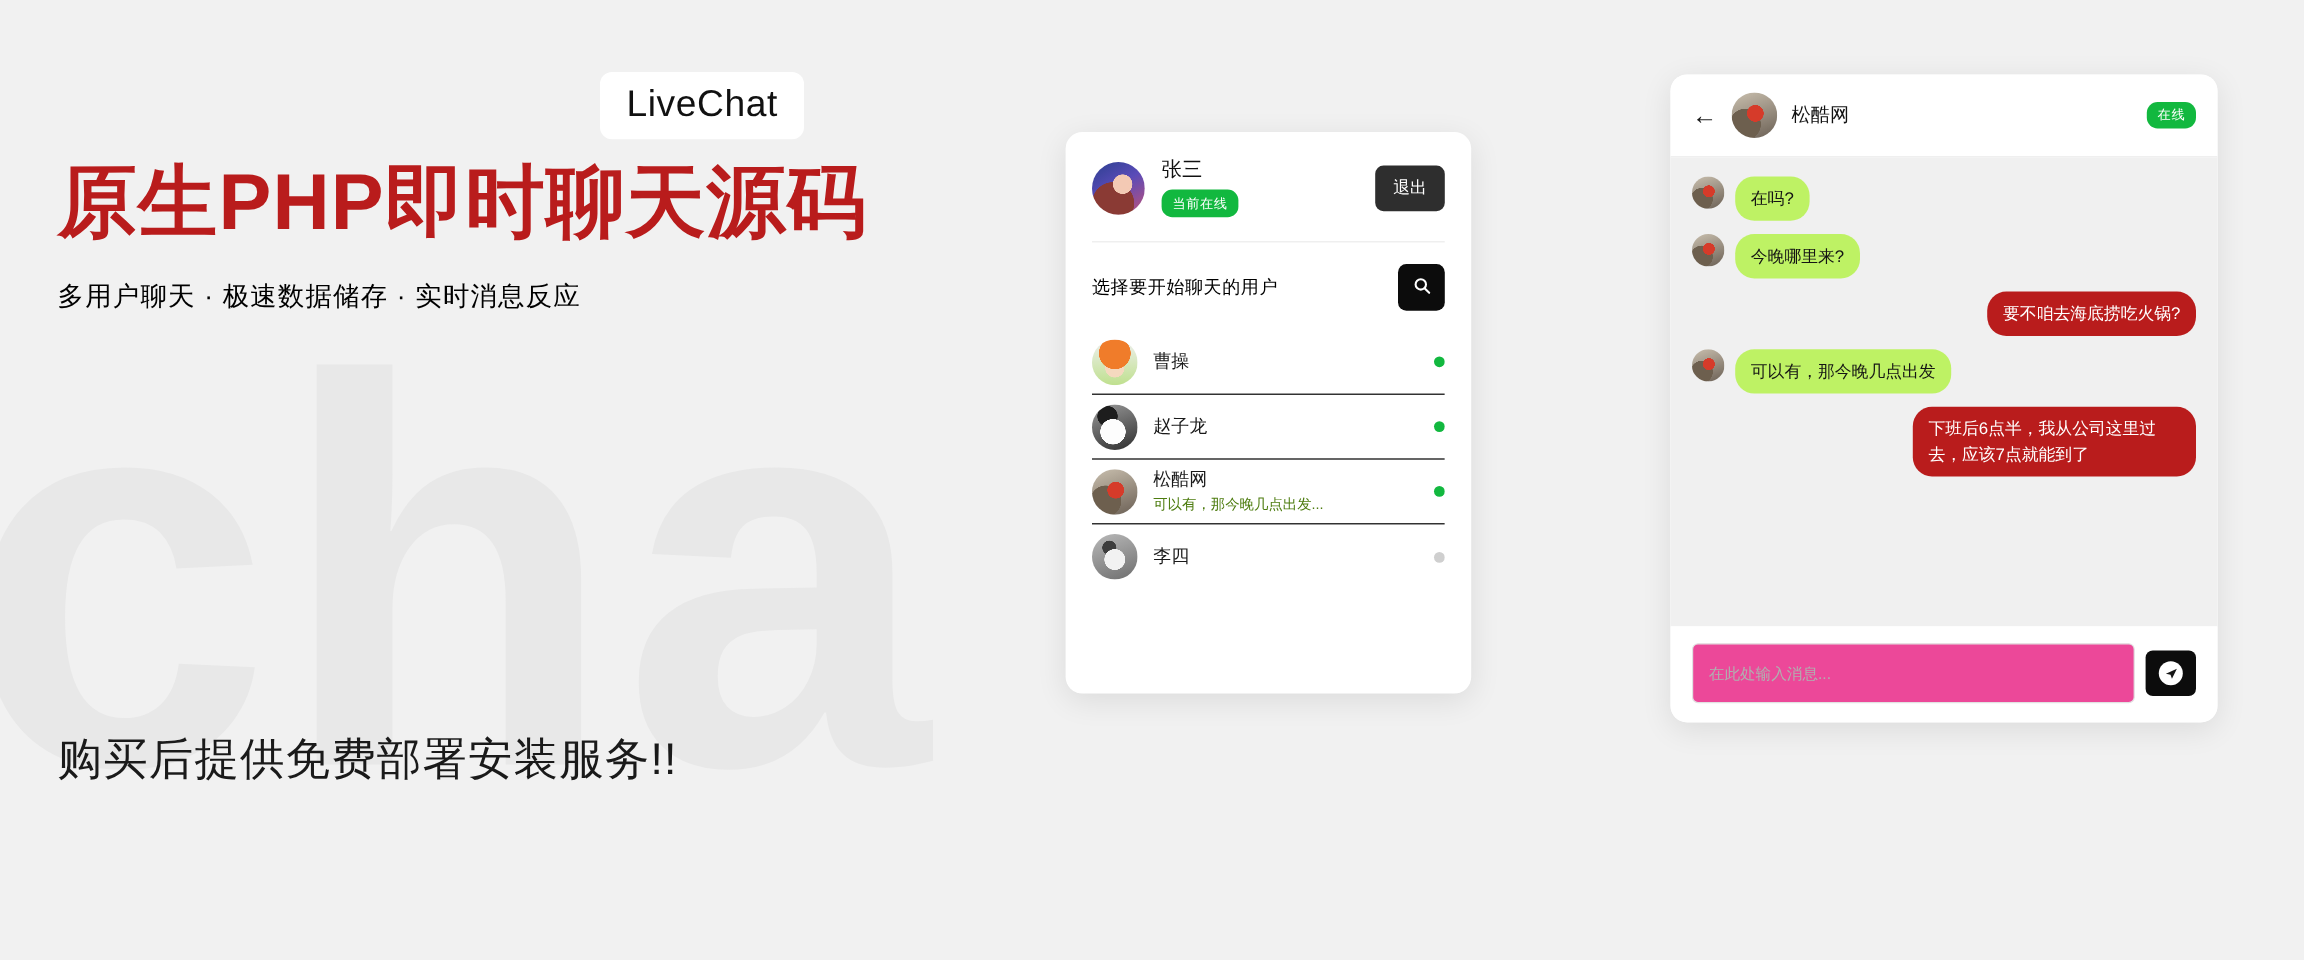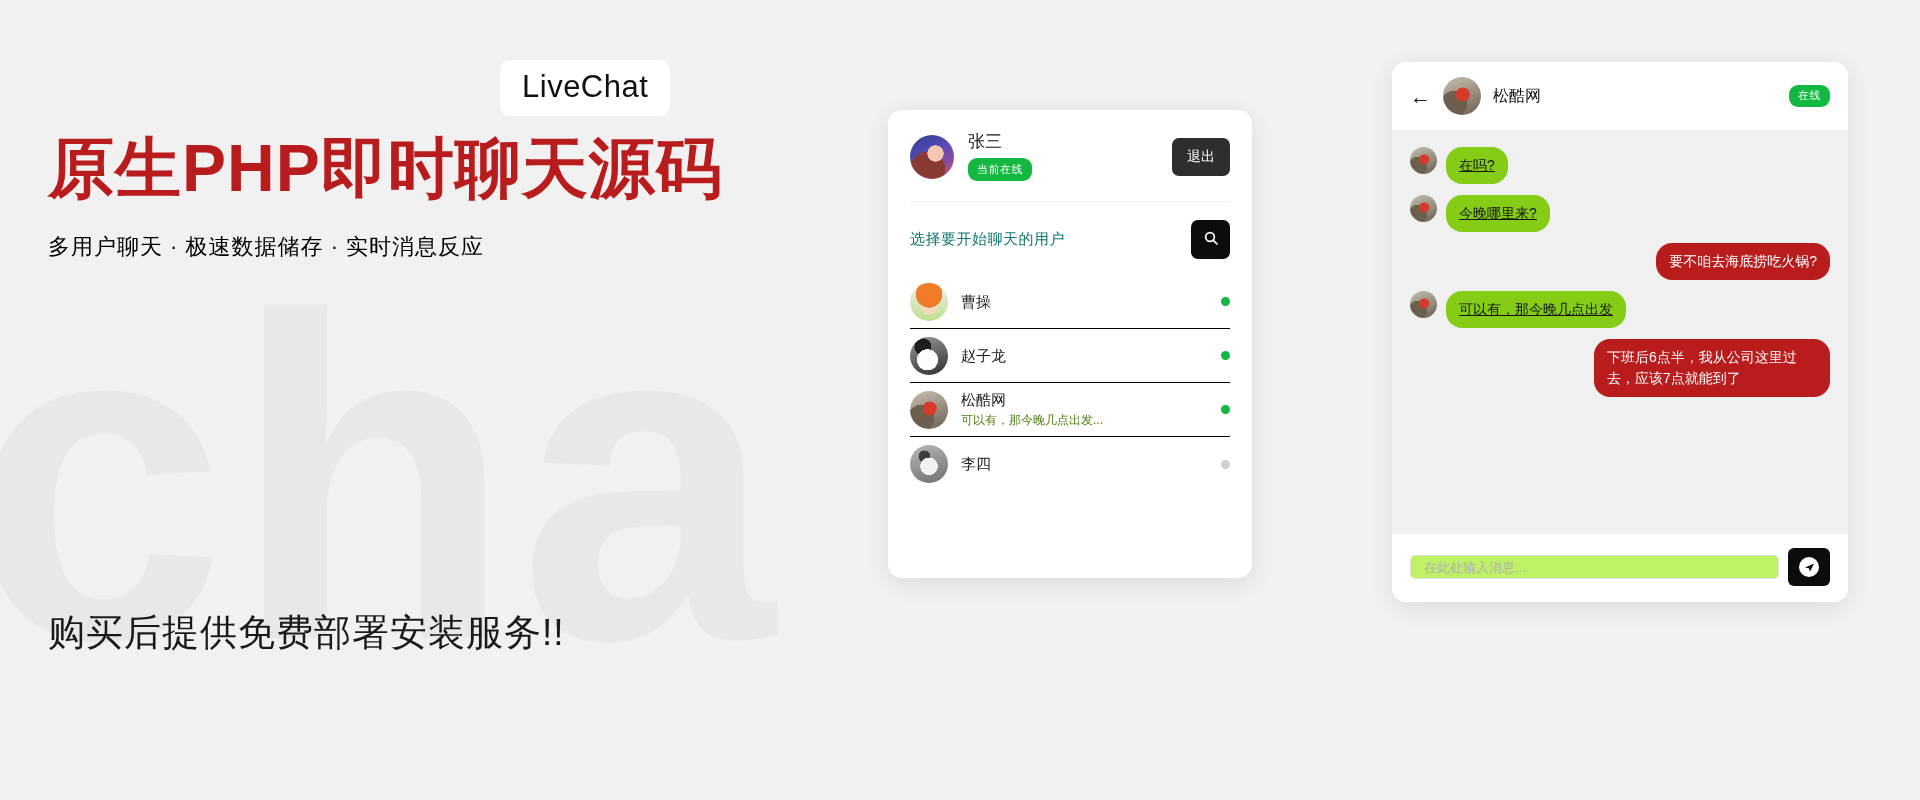--- a/index.html
+++ b/index.html
@@ -82,21 +82,21 @@
     position: absolute;
     background: #ffffff;
     border-radius: 14px;
     box-shadow: 0 6px 26px rgba(0,0,0,0.09);
     z-index: 3;
   }
 
   
   #users-panel {
     left: 888px; top: 110px;
-    width: 364px; height: 468px;
+    width: 338px; height: 468px;
     padding: 0 22px;
     display: flex; flex-direction: column;
   }
   .me-row {
     display: flex; align-items: center;
     padding: 22px 0 20px;
     border-bottom: 1px solid #ececec;
   }
   .avatar {
     border-radius: 50%;
@@ -160,21 +160,21 @@
     padding: 10px 15px;
     cursor: pointer;
     font-family: inherit;
   }
 
   .search-row {
     display: flex; align-items: center;
     justify-content: space-between;
     padding: 18px 0 16px;
   }
-  .search-label { font-size: 15px; color: #0f766e; letter-spacing: 0.5px; }
+  .search-label { font-size: 15px; color: #000000; letter-spacing: 0.5px; }
   .btn-search {
     width: 39px; height: 39px;
     background: #0c0c0c;
     border: none; border-radius: 7px;
     display: flex; align-items: center; justify-content: center;
     cursor: pointer;
   }
   .btn-search svg { width: 16px; height: 16px; }
 
   .user-list { flex: 1 1 auto; overflow: hidden; }
@@ -229,40 +229,40 @@
   .msg { display: flex; align-items: flex-start; margin-bottom: 11px; }
   .msg.out { justify-content: flex-end; }
   .bubble {
     max-width: 236px;
     font-size: 14px;
     line-height: 1.5;
     padding: 8px 13px;
     border-radius: 16px;
     word-break: break-word;
   }
-  .msg.in .bubble { background: #84cc16; color: #141414; margin-left: 9px; text-decoration: underline; }
+  .msg.in .bubble { background: #bef264; color: #141414; margin-left: 9px; }
   .msg.out .bubble { background: #b91c1c; color: #ffffff; }
 
   .chat-foot {
     flex: 0 0 auto;
     background: #fff;
     padding: 14px 18px 16px;
     display: flex; align-items: center;
   }
   .msg-input {
     flex: 1 1 auto;
-    height: 24px;
+    height: 50px;
     border: 1px solid #e2e2e2;
     border-radius: 5px;
     padding: 0 13px;
     font-size: 13px;
     color: #333;
     font-family: inherit;
     outline: none;
-    background: #bef264;
+    background: #ec4899;
   }
   .msg-input::placeholder { color: #b0b0b0; }
   .btn-send {
     width: 42px; height: 38px;
     margin-left: 9px;
     background: #0c0c0c;
     border: none; border-radius: 6px;
     display: flex; align-items: center; justify-content: center;
     cursor: pointer; flex: 0 0 auto;
   }

